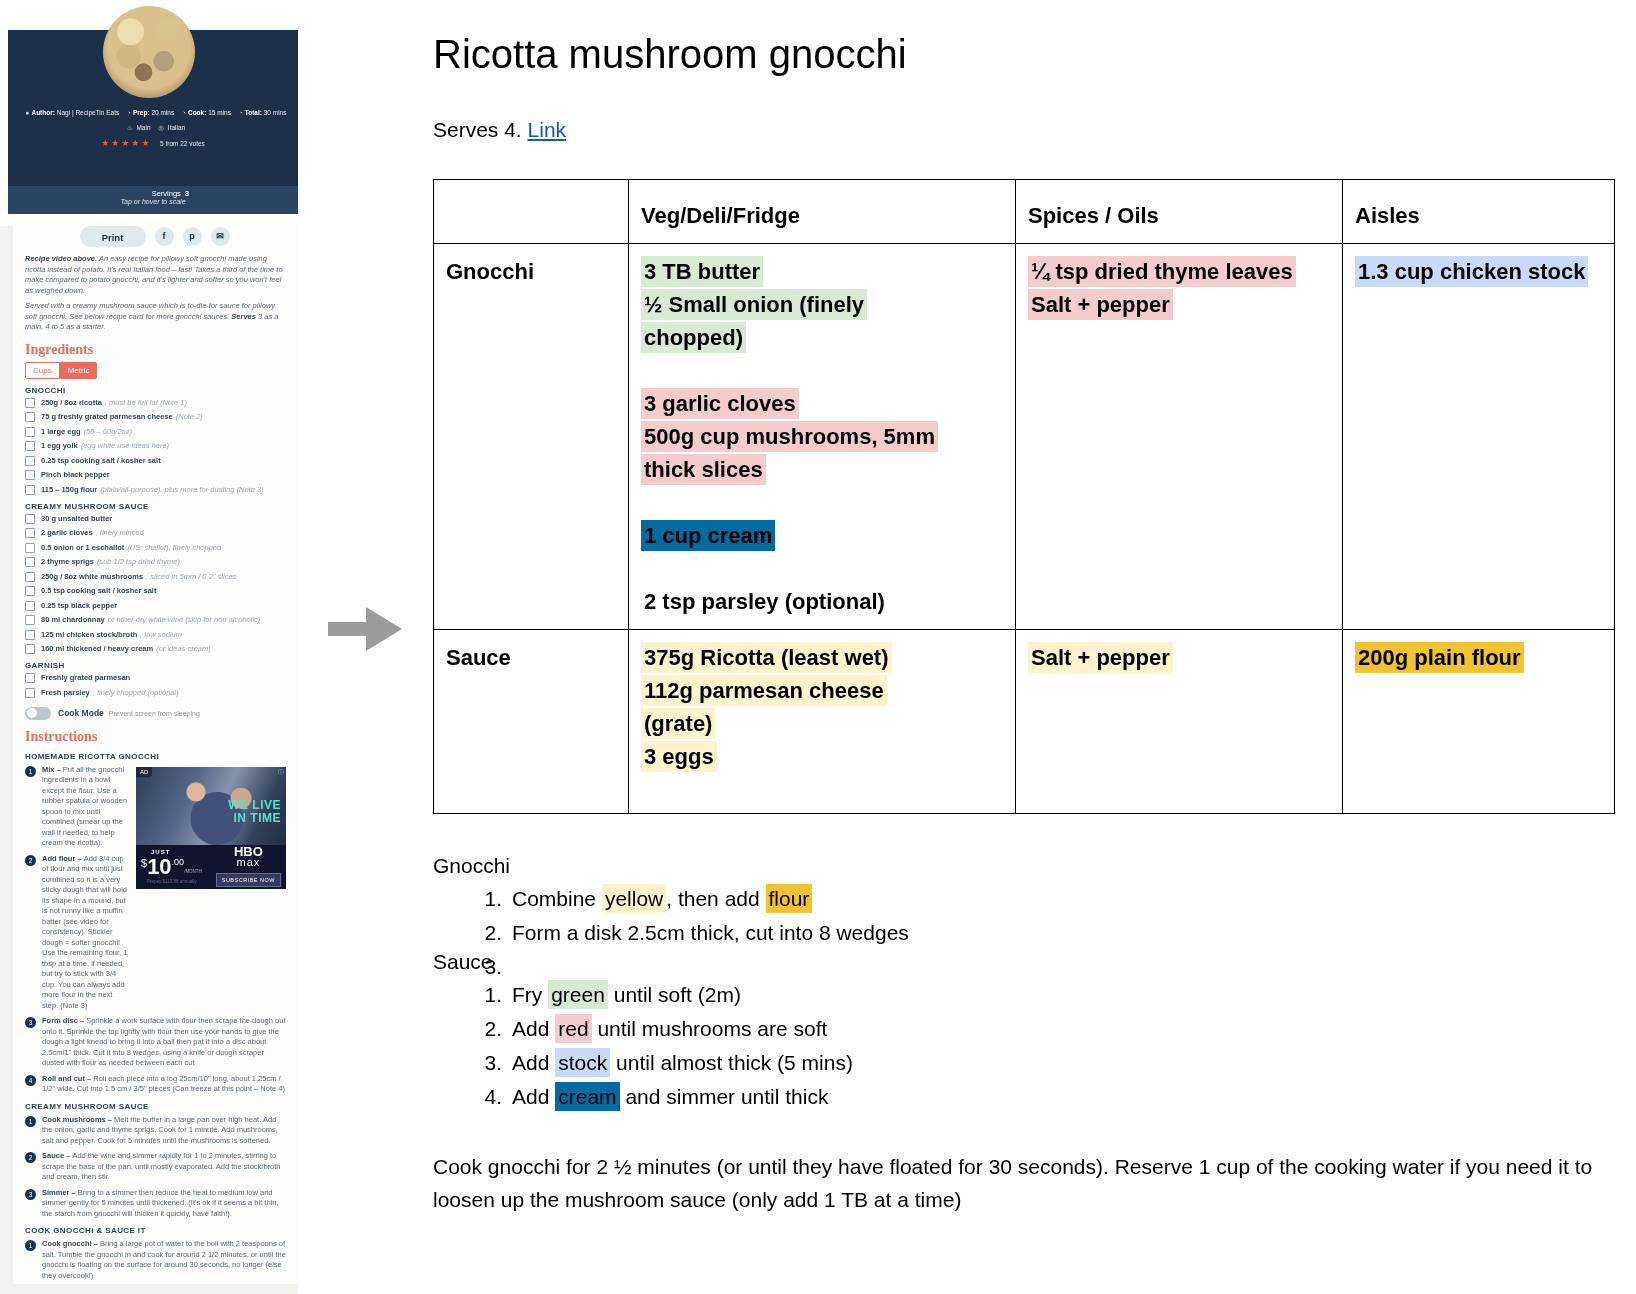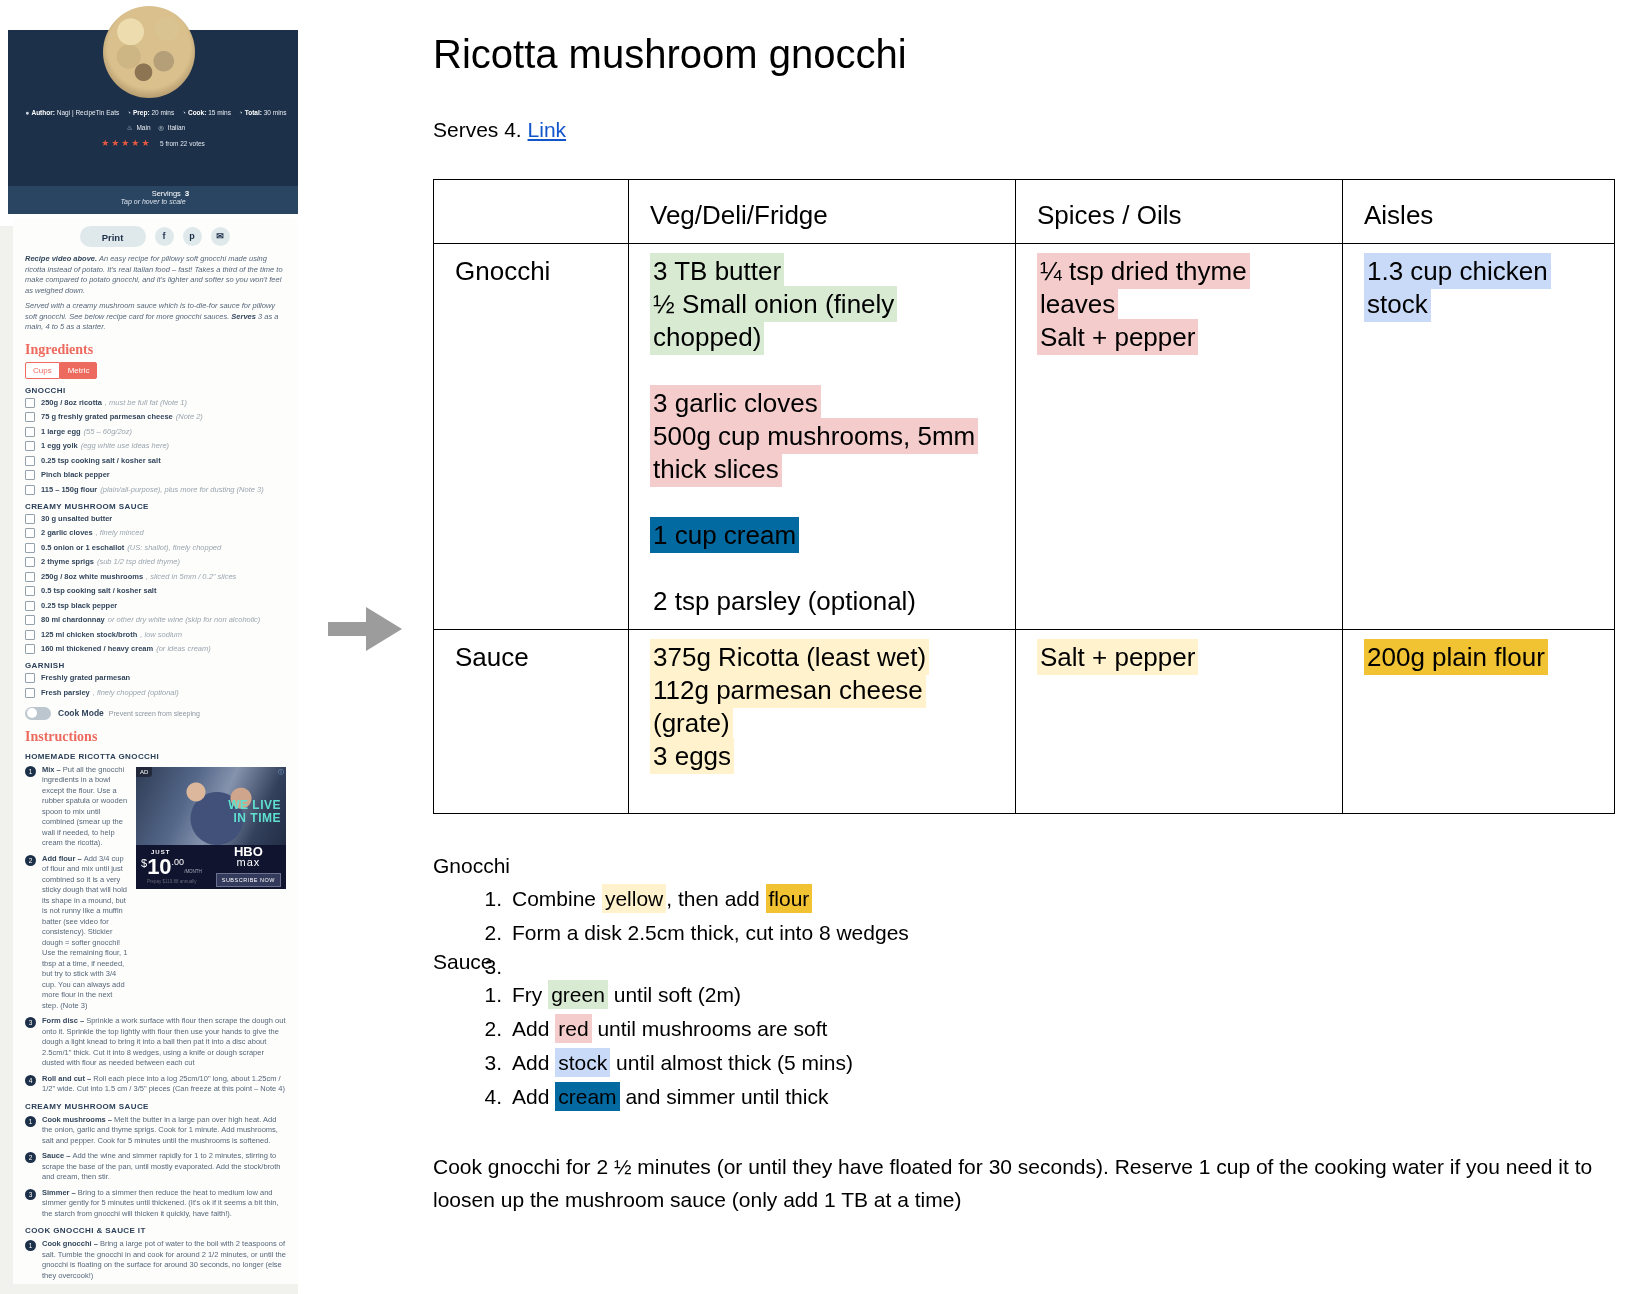--- a/index.html
+++ b/index.html
@@ -96,21 +96,21 @@
   .arrow-head{position:absolute;left:38px;top:0;width:0;height:0;
      border-top:22px solid transparent;border-bottom:22px solid transparent;border-left:36px solid #9c9c9c;}
 
   
   .main{position:absolute;left:410px;top:0;width:1226px;}
   .doc-title{font-size:40px;line-height:48px;font-weight:400;margin:30px 0 0 23px;color:#000;}
   .serves-line{font-size:21px;margin:40px 0 0 23px;}
   .doc-link{color:#1155cc;text-decoration:underline;}
   table.grocery{border-collapse:collapse;margin:37px 0 0 23px;table-layout:fixed;}
   table.grocery td,table.grocery th{border:1.6px solid #000;vertical-align:top;text-align:left;
-     font-size:26px;line-height:33px;font-weight:400;padding:11px 21px;box-sizing:border-box;}
+     font-size:22px;line-height:33px;font-weight:700;padding:11px 12px;box-sizing:border-box;}
   .col0{width:195px;}.col1{width:387px;}.col2{width:327px;}.col3{width:272px;}
   tr.hdr{height:64px;}
   tr.hdr th{vertical-align:middle;padding-top:18px;}
   tr.row-gnocchi{height:380px;}
   tr.row-sauce{height:184px;}
   .grp{white-space:pre-line;margin-bottom:33px;}
   .grp:last-child{margin-bottom:0;}
   .hl{padding:3px 3px;-webkit-box-decoration-break:clone;box-decoration-break:clone;}
   .hl-green{background:#d9ead3;}
   .hl-red{background:#f4cccc;}

